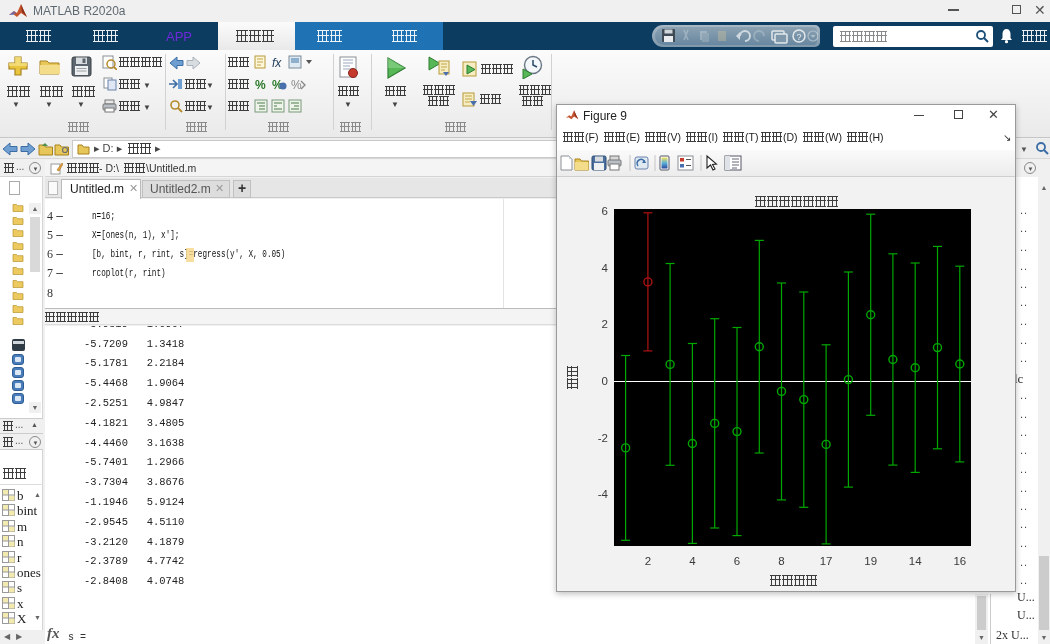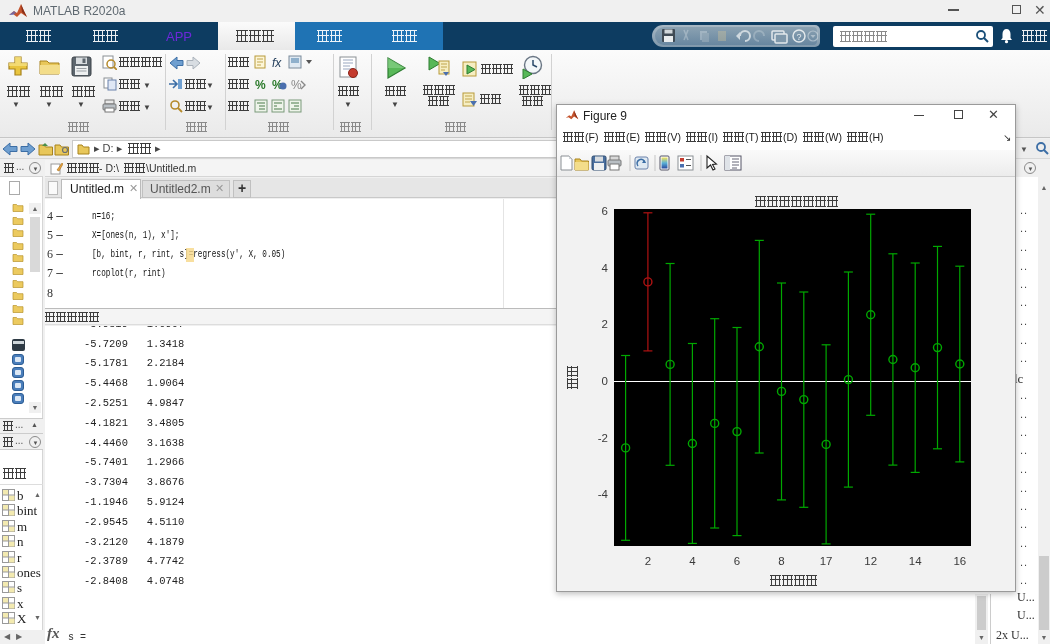--- a/index.html
+++ b/index.html
@@ -581,21 +581,21 @@
 <div class="a" style="left:586px;top:261.8px;width:22px;text-align:right;font-size:11.5px;color:#3a3a3a;">4</div>
 <div class="a" style="left:586px;top:318.4px;width:22px;text-align:right;font-size:11.5px;color:#3a3a3a;">2</div>
 <div class="a" style="left:586px;top:375.0px;width:22px;text-align:right;font-size:11.5px;color:#3a3a3a;">0</div>
 <div class="a" style="left:586px;top:431.6px;width:22px;text-align:right;font-size:11.5px;color:#3a3a3a;">-2</div>
 <div class="a" style="left:586px;top:488.2px;width:22px;text-align:right;font-size:11.5px;color:#3a3a3a;">-4</div>
 <div class="a" style="left:637.9px;top:555px;width:20px;text-align:center;font-size:11.5px;color:#3a3a3a;">2</div>
 <div class="a" style="left:682.4px;top:555px;width:20px;text-align:center;font-size:11.5px;color:#3a3a3a;">4</div>
 <div class="a" style="left:727.0px;top:555px;width:20px;text-align:center;font-size:11.5px;color:#3a3a3a;">6</div>
 <div class="a" style="left:771.5px;top:555px;width:20px;text-align:center;font-size:11.5px;color:#3a3a3a;">8</div>
 <div class="a" style="left:816.1px;top:555px;width:20px;text-align:center;font-size:11.5px;color:#3a3a3a;">17</div>
-<div class="a" style="left:860.7px;top:555px;width:20px;text-align:center;font-size:11.5px;color:#3a3a3a;">12</div>
+<div class="a" style="left:860.7px;top:555px;width:20px;text-align:center;font-size:11.5px;color:#3a3a3a;">19</div>
 <div class="a" style="left:905.2px;top:555px;width:20px;text-align:center;font-size:11.5px;color:#3a3a3a;">14</div>
 <div class="a" style="left:949.8px;top:555px;width:20px;text-align:center;font-size:11.5px;color:#3a3a3a;">16</div>
 <div class="a" style="left:564px;top:368px;transform:rotate(-90deg);transform-origin:center;"><b class="z" style="width:11px;height:11px"></b><b class="z" style="width:11px;height:11px"></b></div>
 <div class="a" style="left:770px;top:575px;"><b class="z" style="width:11px;height:11px"></b><b class="z" style="width:11px;height:11px"></b><b class="z" style="width:11px;height:11px"></b><b class="z" style="width:11px;height:11px"></b></div>
 <svg class="a" style="left:614px;top:209px" width="357" height="337" viewBox="0 0 357 337">
       <line x1="0" y1="172.5" x2="357" y2="172.5" stroke="#fff" stroke-width="1.1"></line>
       <g stroke="#00a800" stroke-width="1.2" fill="none">
         <line x1="11.6" y1="331.3" x2="11.6" y2="146.5"></line>
         <line x1="7.1" y1="331.3" x2="16.1" y2="331.3"></line>
         <line x1="7.1" y1="146.5" x2="16.1" y2="146.5"></line>

